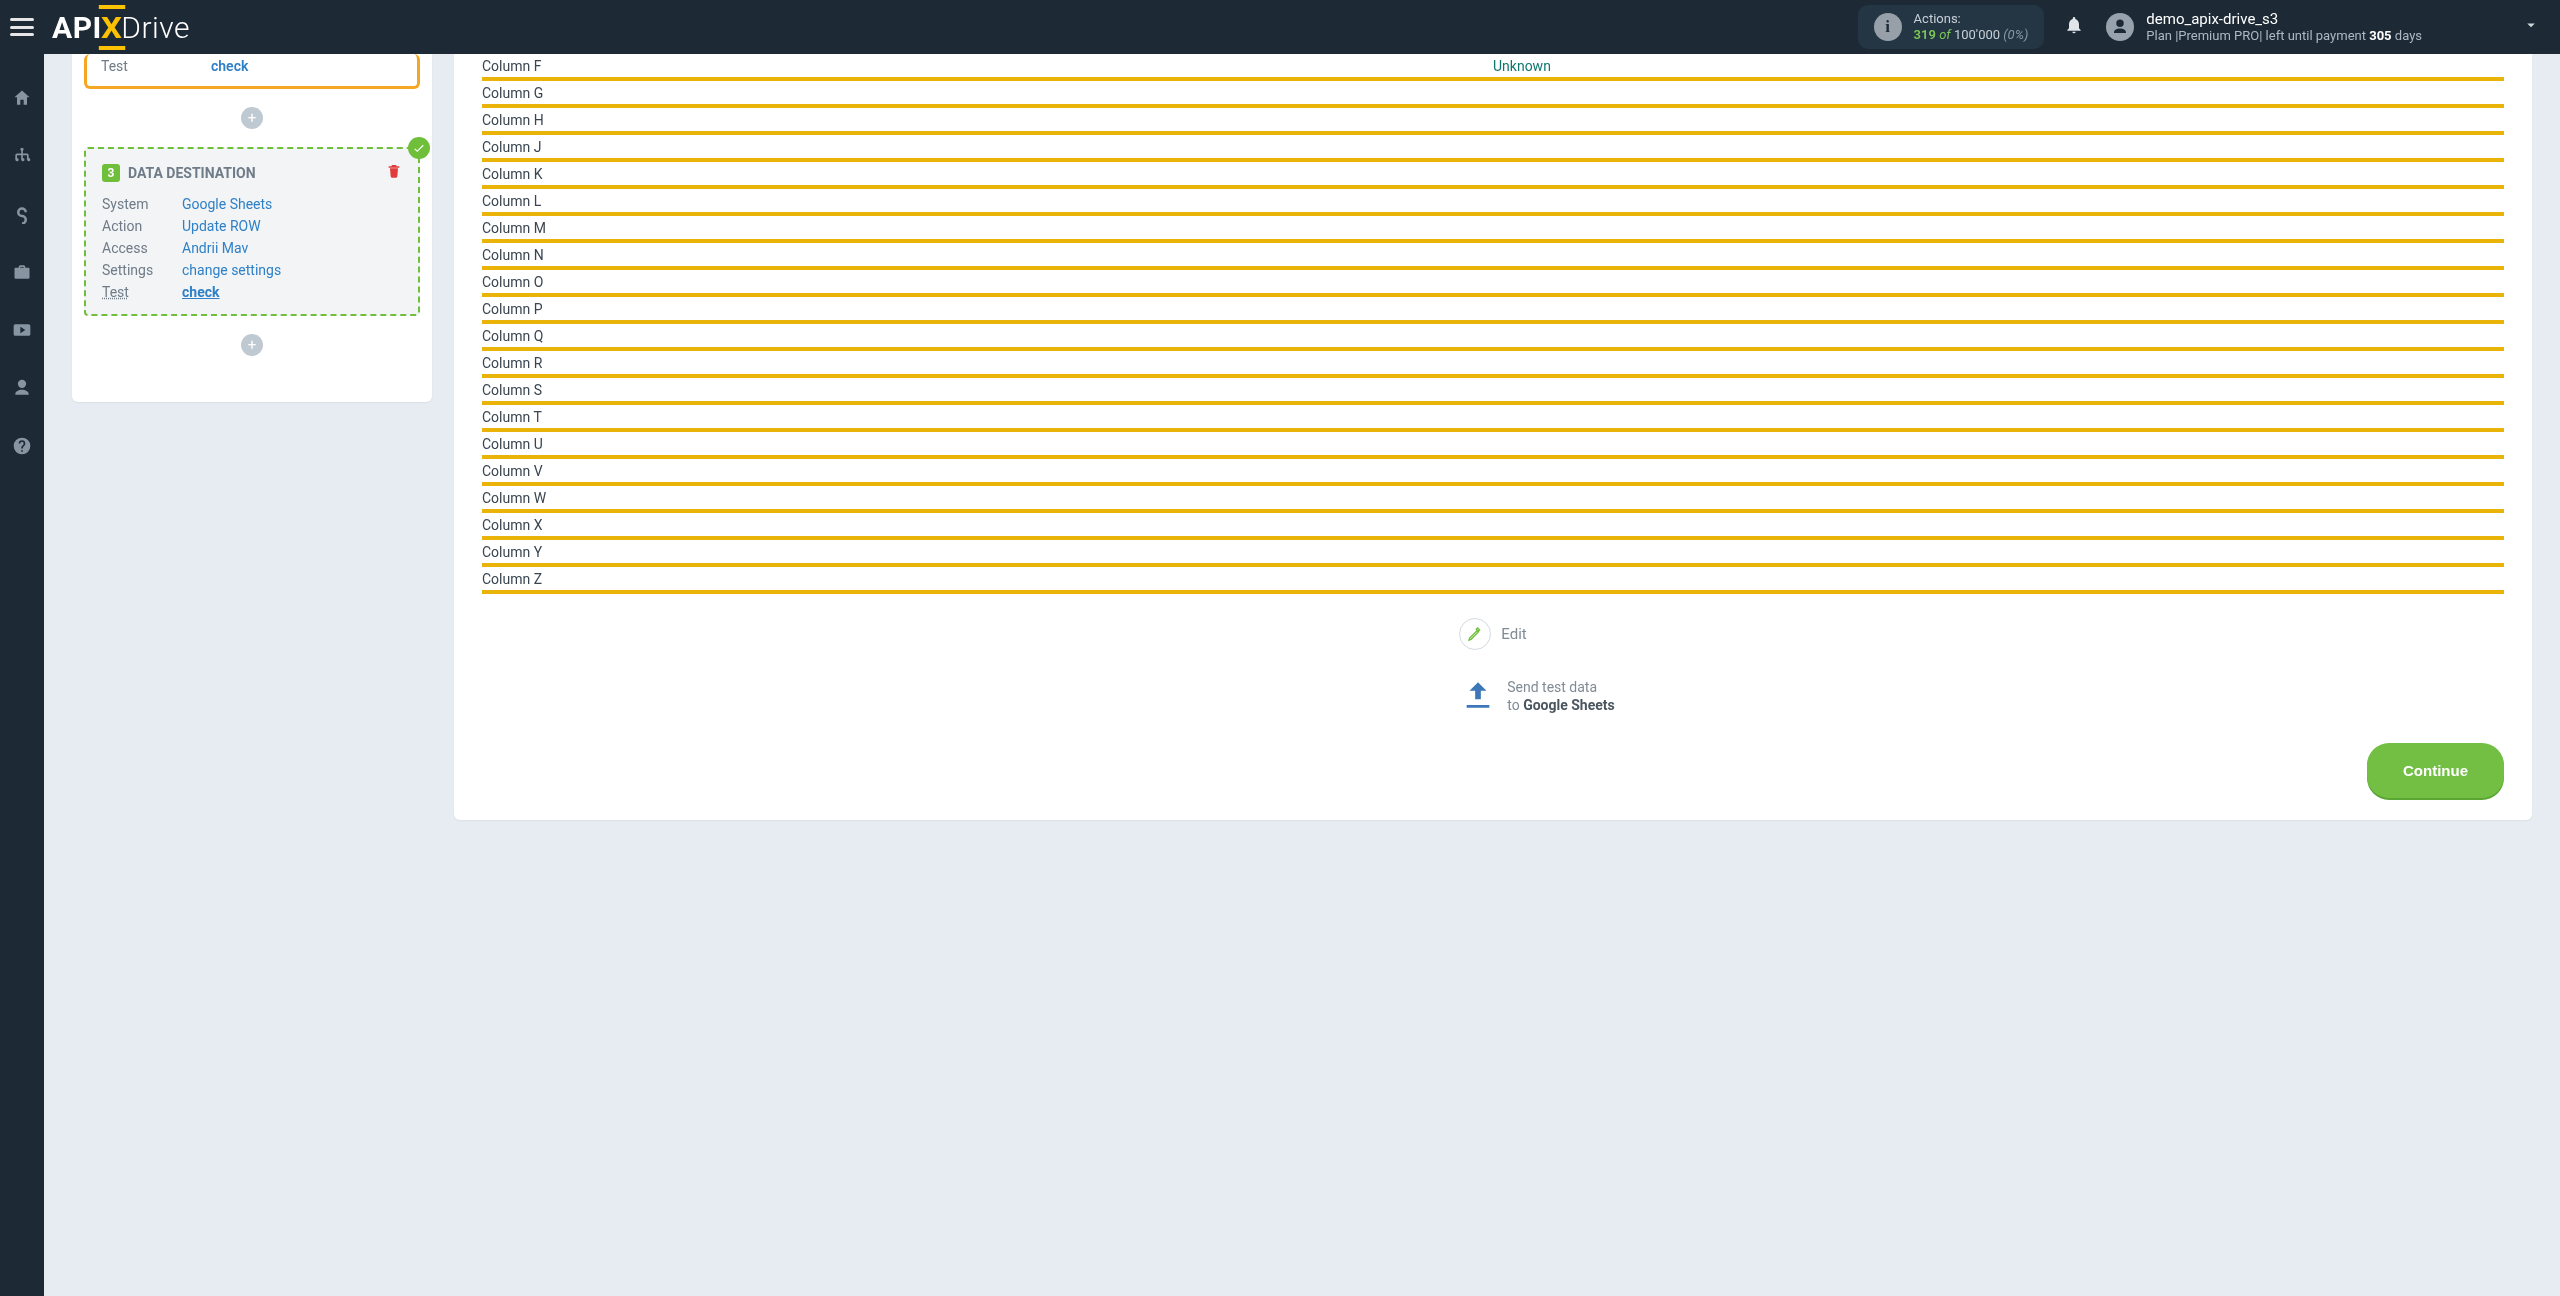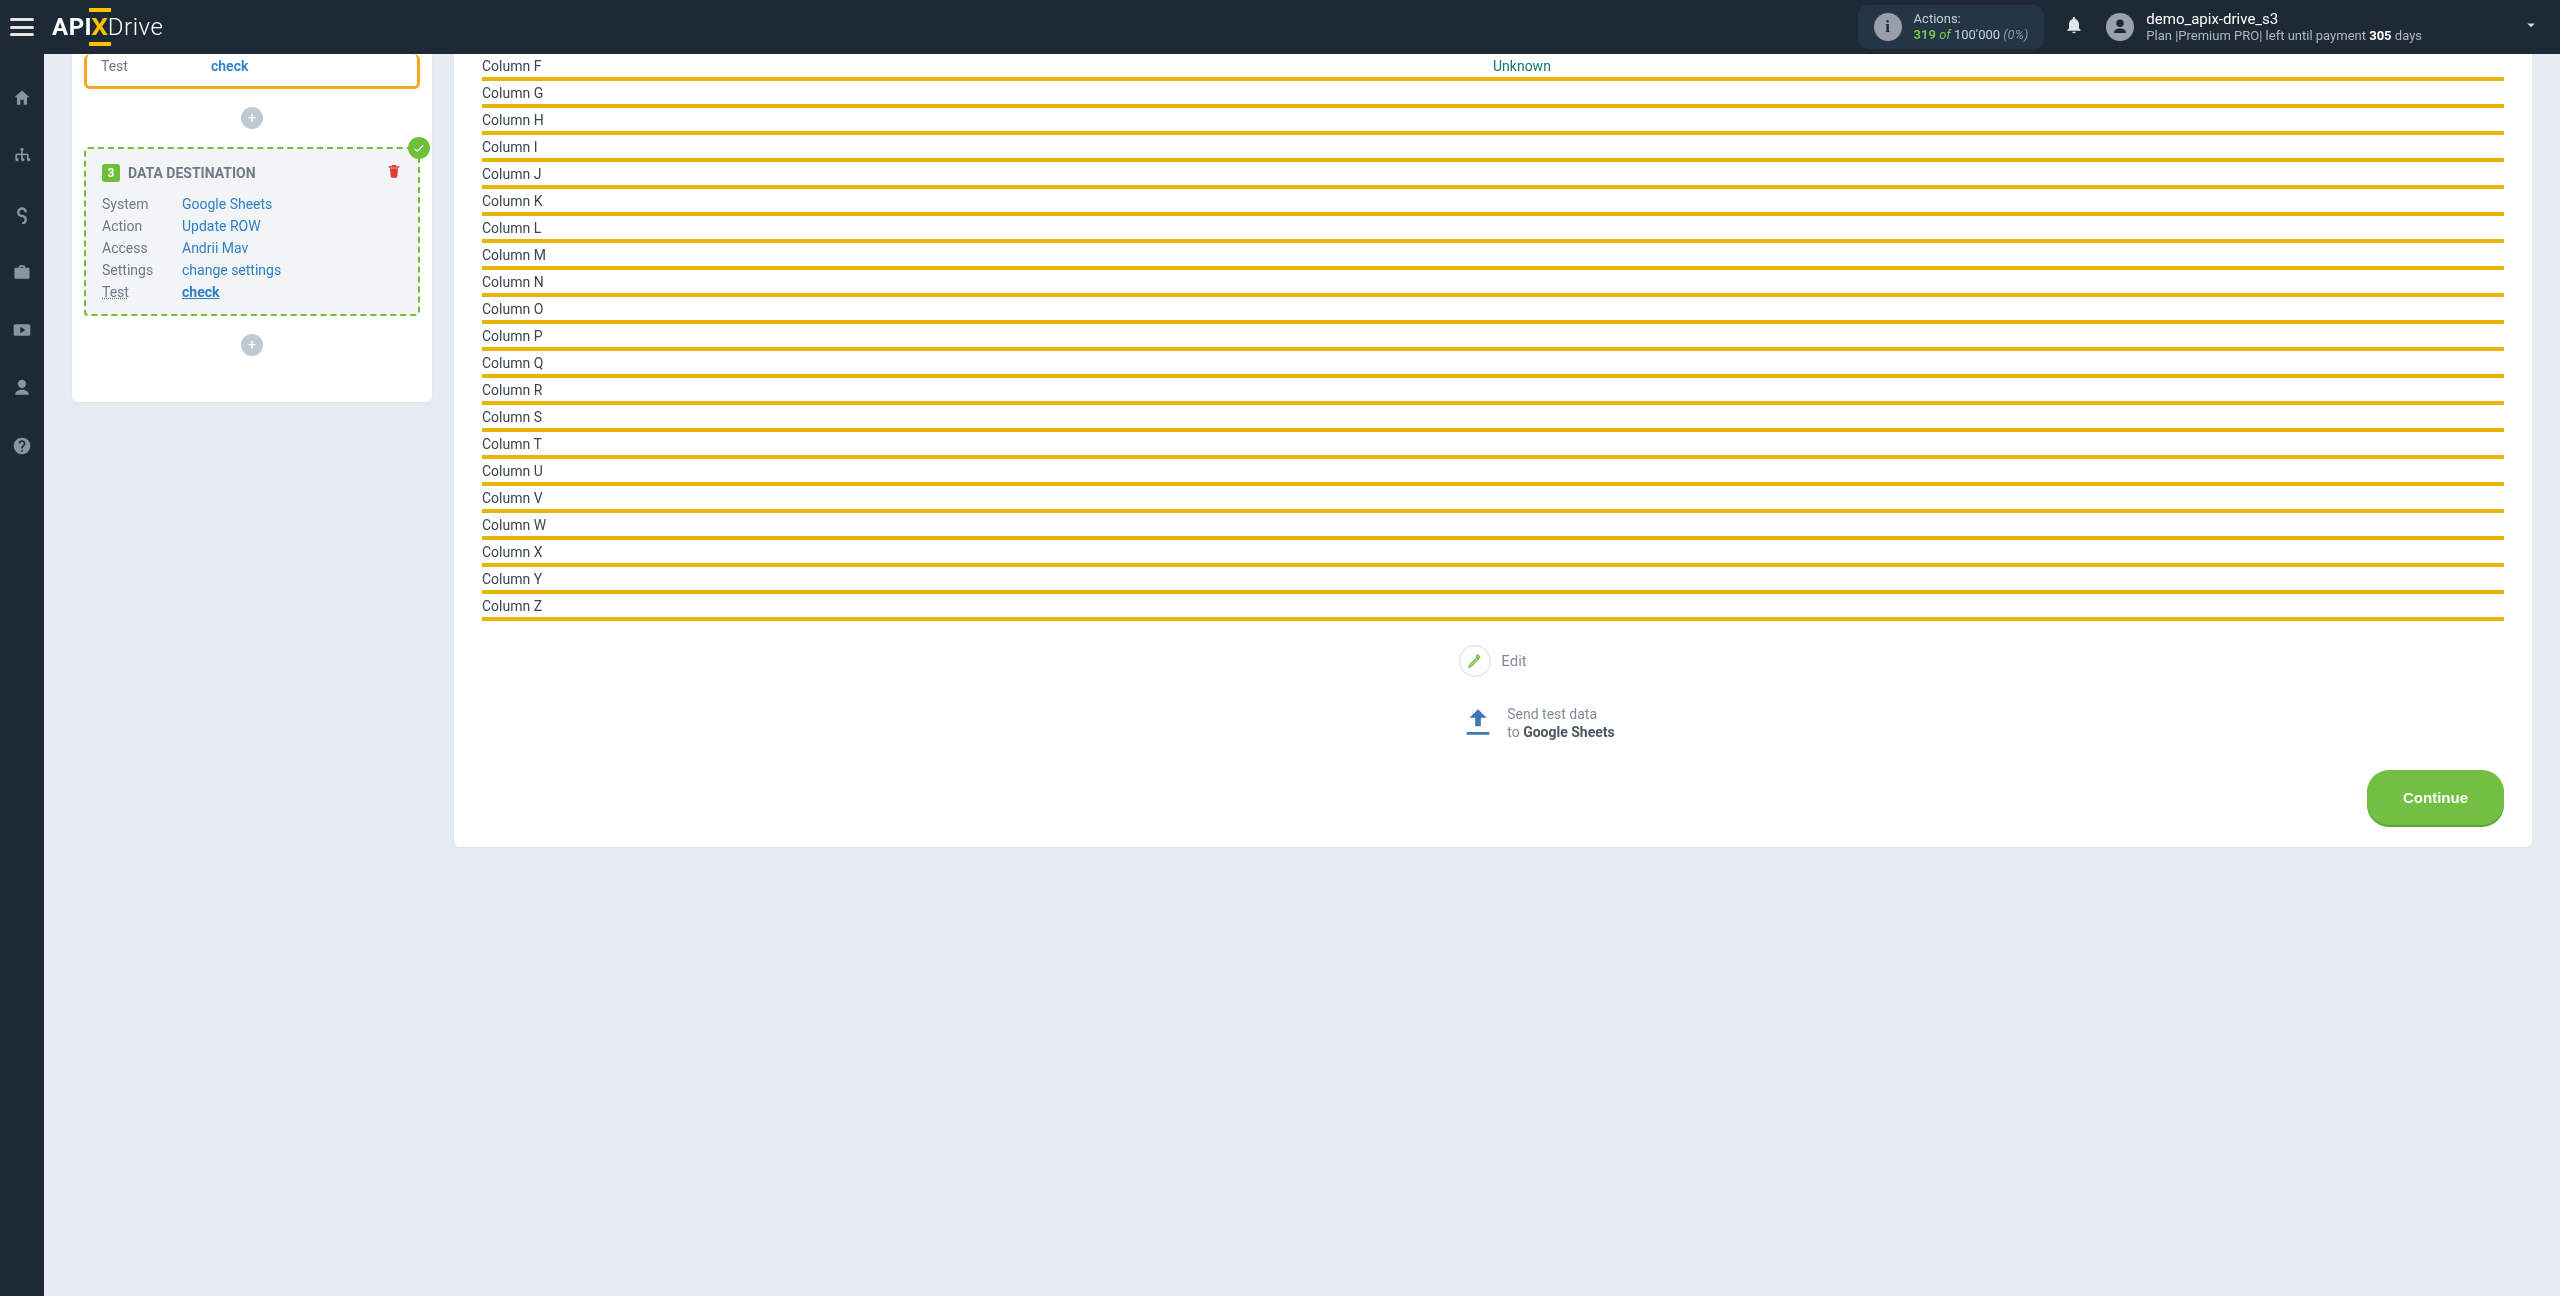--- a/index.html
+++ b/index.html
@@ -18,21 +18,21 @@
   height: 54px;
   background: #1d2a36;
   display: flex;
   align-items: center;
   color: #fff;
   padding: 0 20px 0 10px;
   position: relative;
 }
 .hamburger { width: 24px; height: 18px; display:flex; flex-direction:column; justify-content:space-between; margin-right:18px; cursor:pointer;}
 .hamburger span{height:3px;background:#e6e6e6;border-radius:2px;}
-.logo { font-size: 24px; font-weight: 700; letter-spacing:0.5px;}
+.logo { font-size: 30px; font-weight: 700; letter-spacing:0.5px;}
 .logo .a{color:#fff;}
 .logo .x{color:#fcc100; position:relative; display:inline-block; transform:scaleX(1.1);}
 .logo .x::before{content:"";position:absolute;left:-2px;right:-2px;top:-5px;height:4px;background:#fcc100;}
 .logo .x::after{content:"";position:absolute;left:-2px;right:-2px;bottom:-5px;height:4px;background:#fcc100;}
 .logo .d{color:#fff;font-weight:300;}
 .top-spacer{flex:1;}
 .actions-box{background:#243544;border-radius:10px;display:flex;align-items:center;gap:12px;padding:6px 16px;margin-right:20px;}
 .info-circle{width:28px;height:28px;border-radius:50%;background:#97a0a8;display:flex;align-items:center;justify-content:center;color:#1d2a36;font-weight:900;font-family:serif;font-size:17px;}
 .actions-text{font-size:13px;line-height:1.2;}
 .actions-text .lbl{color:#c8d0d7;}
@@ -236,24 +236,20 @@
         </div>
         <div class="col-row">
           <div class="name">Column G</div>
           <div class="val"></div>
         </div>
         <div class="col-row">
           <div class="name">Column H</div>
           <div class="val"></div>
         </div>
         <div class="col-row">
-          <div class="name">Column I</div>
-          <div class="val"></div>
-        </div>
-        <div class="col-row">
           <div class="name">Column J</div>
           <div class="val"></div>
         </div>
         <div class="col-row">
           <div class="name">Column K</div>
           <div class="val"></div>
         </div>
         <div class="col-row">
           <div class="name">Column L</div>
           <div class="val"></div>

